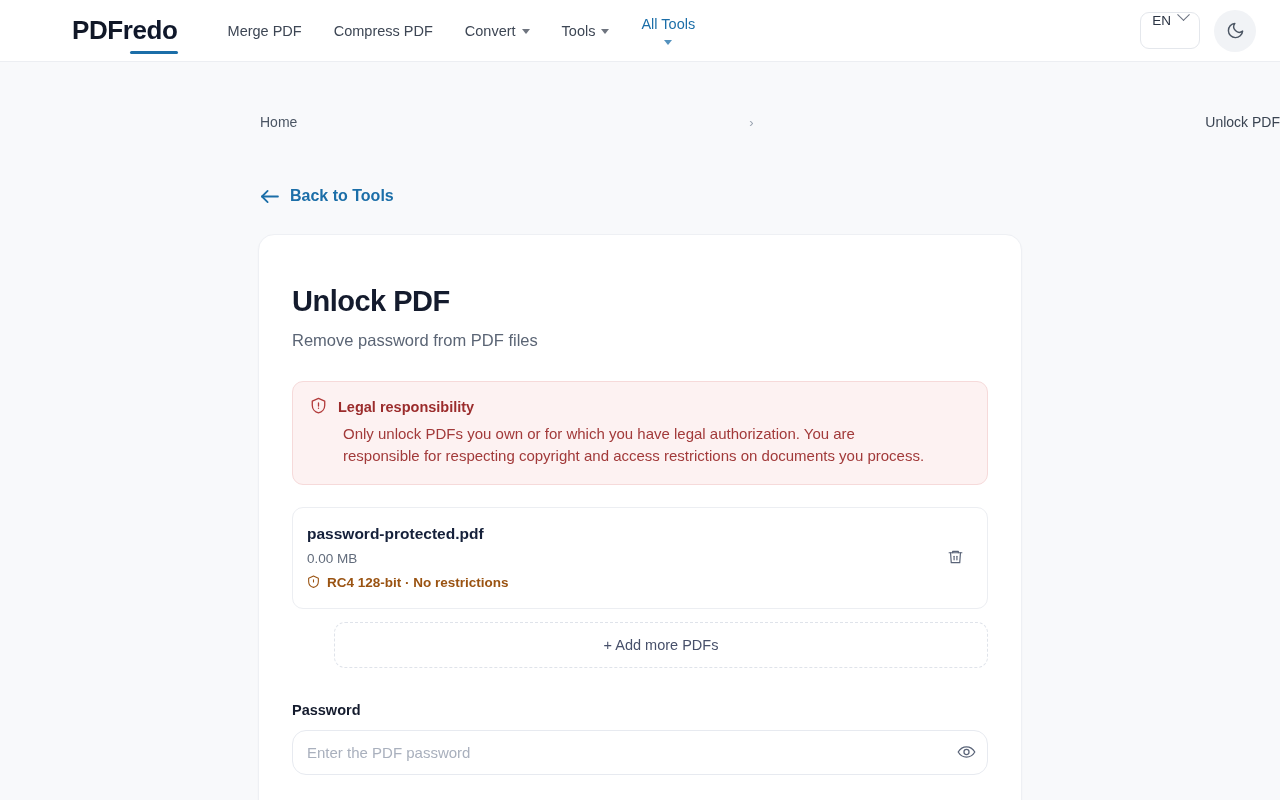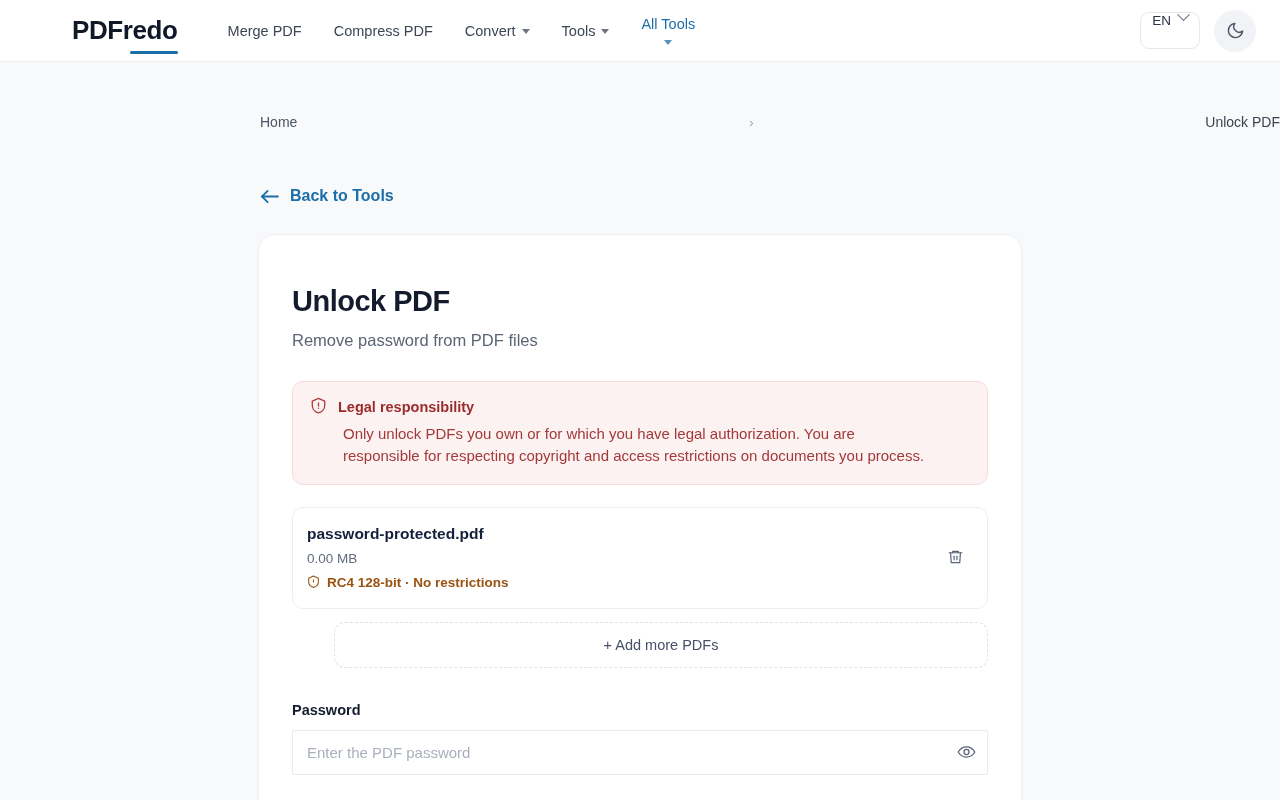--- a/index.html
+++ b/index.html
@@ -238,21 +238,21 @@
   }
   .input-wrap {
     margin-top: 12px;
     position: relative;
     height: 45px;
   }
   .pw-input {
     width: 100%;
     height: 45px;
     border: 1px solid #e7eaf0;
-    border-radius: 2px;
+    border-radius: 14px;
     background: #fff;
     padding: 0 46px 0 14px;
     font-size: 15px;
     font-family: "Liberation Sans", sans-serif;
     color: #1f2937;
     outline: none;
   }
   .pw-input::placeholder { color: #a9b0bd; }
   .eye-btn {
     position: absolute;

